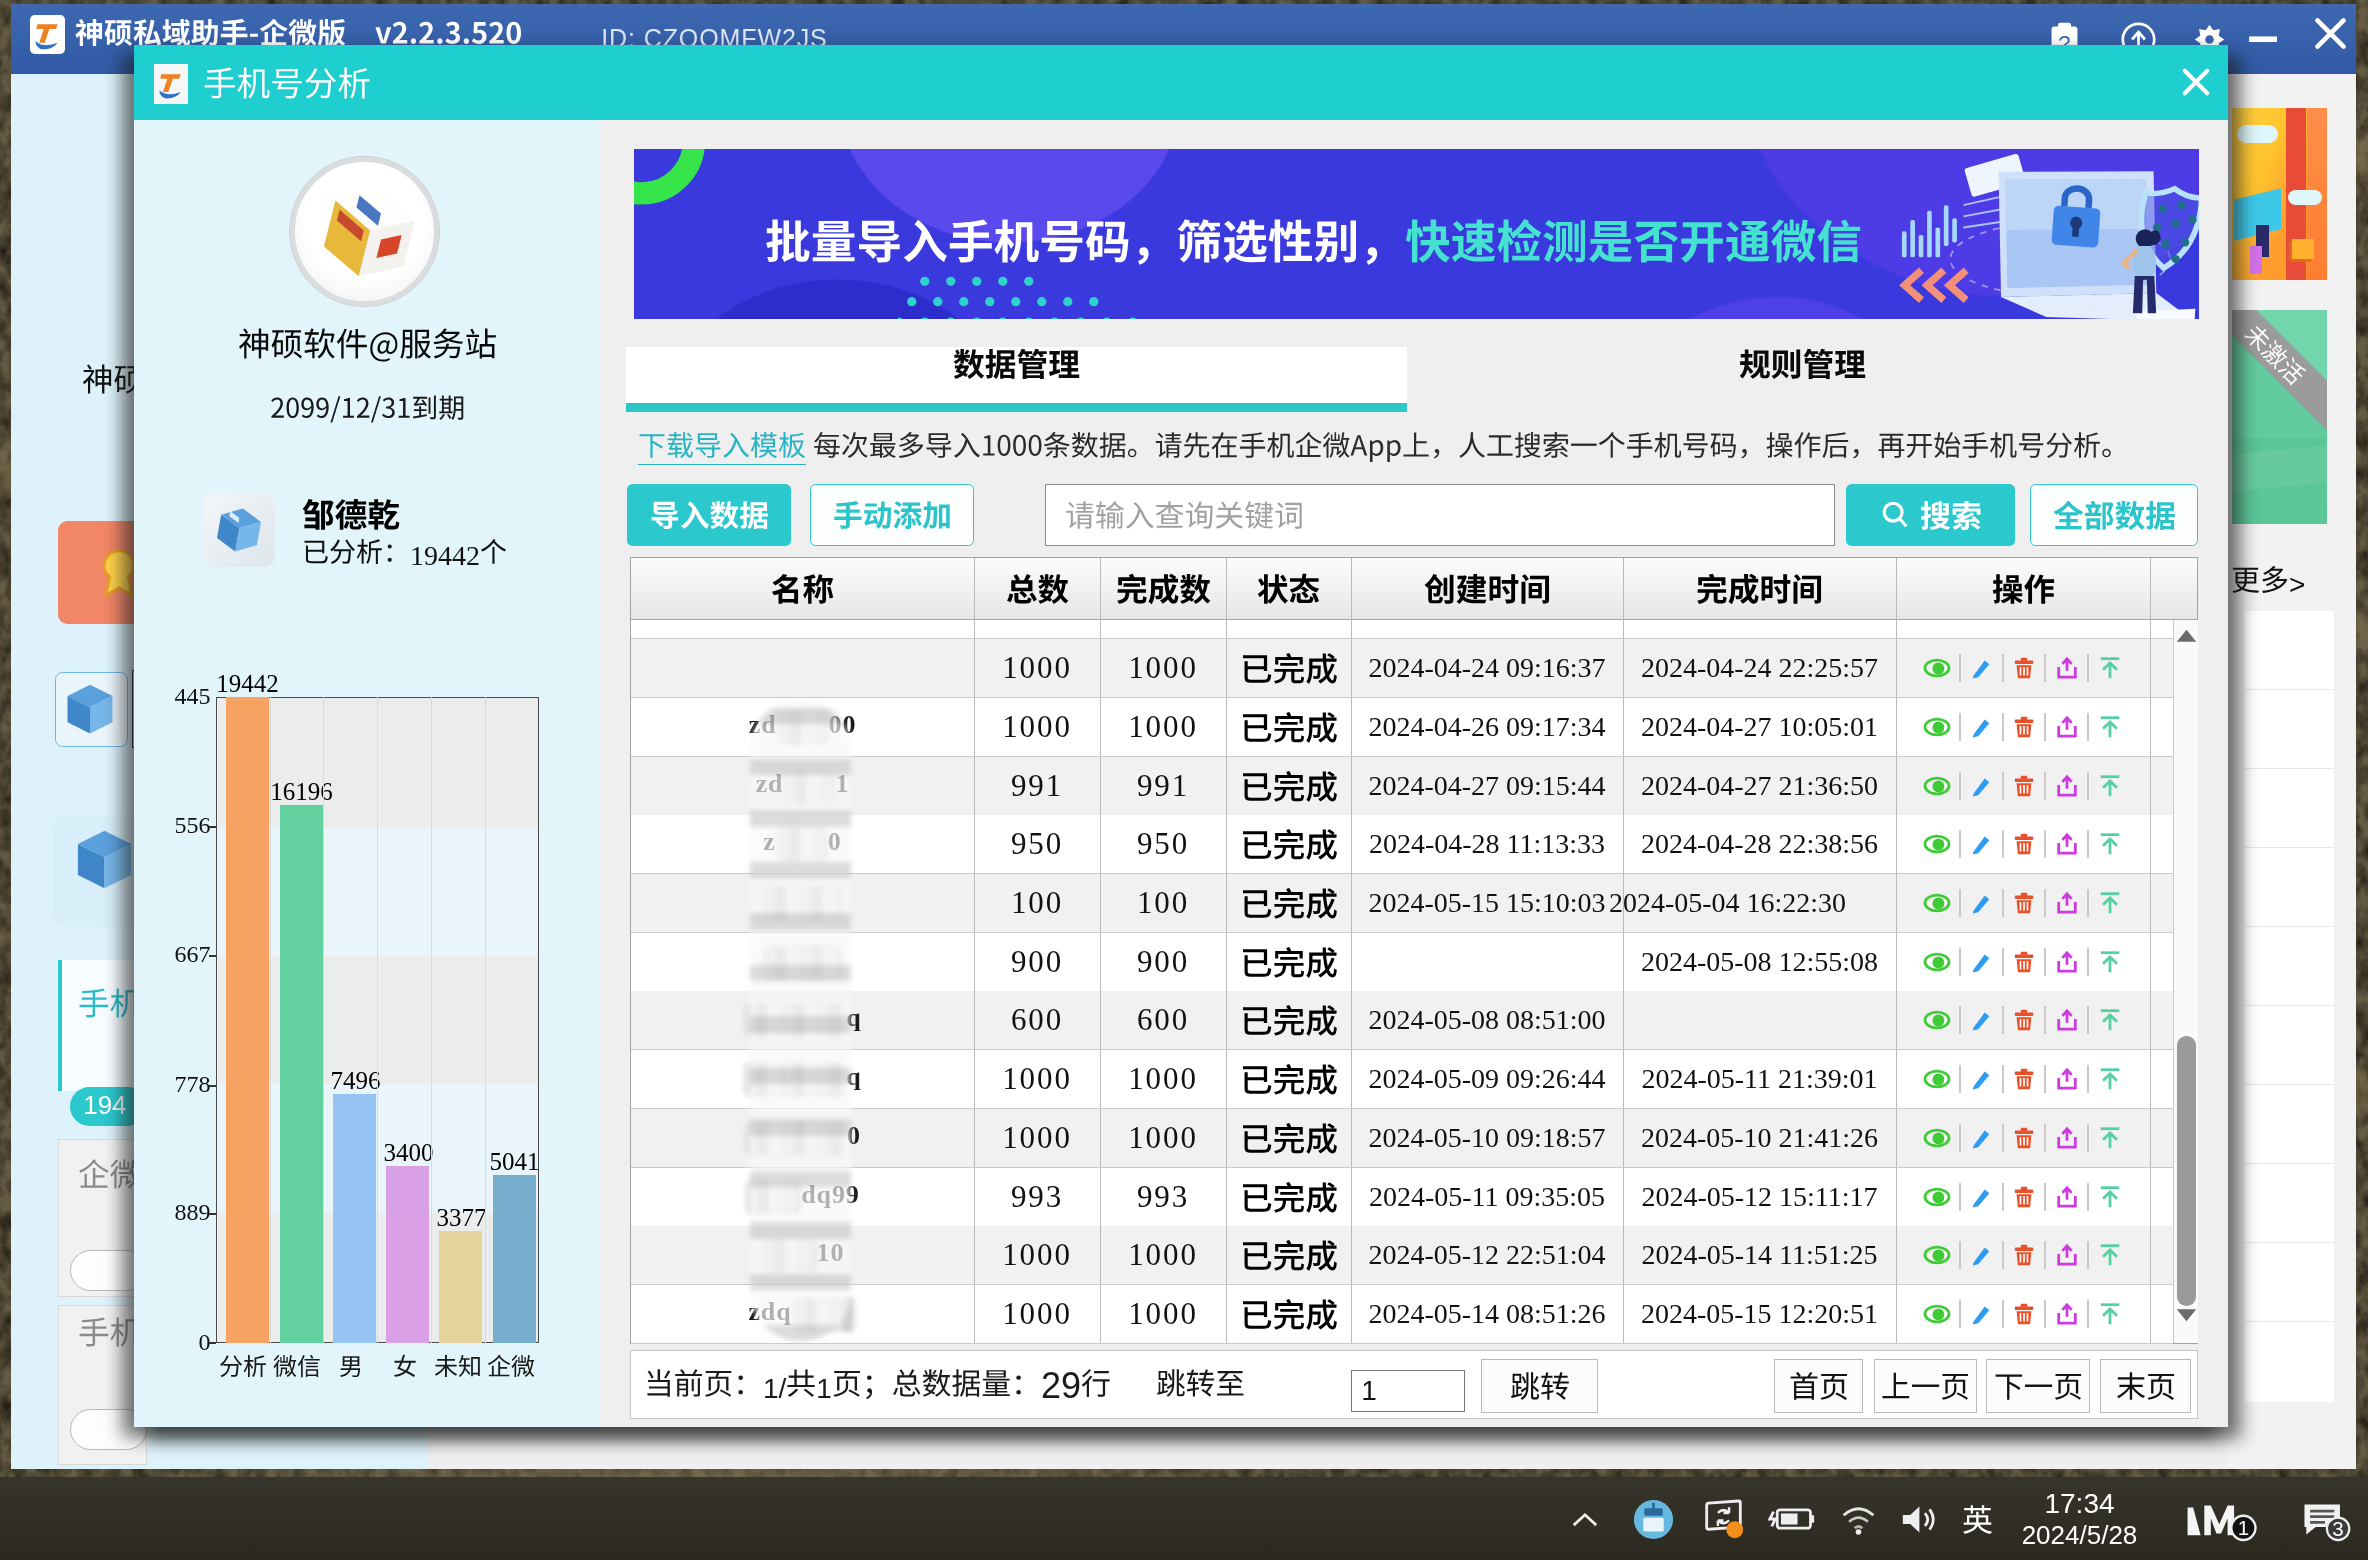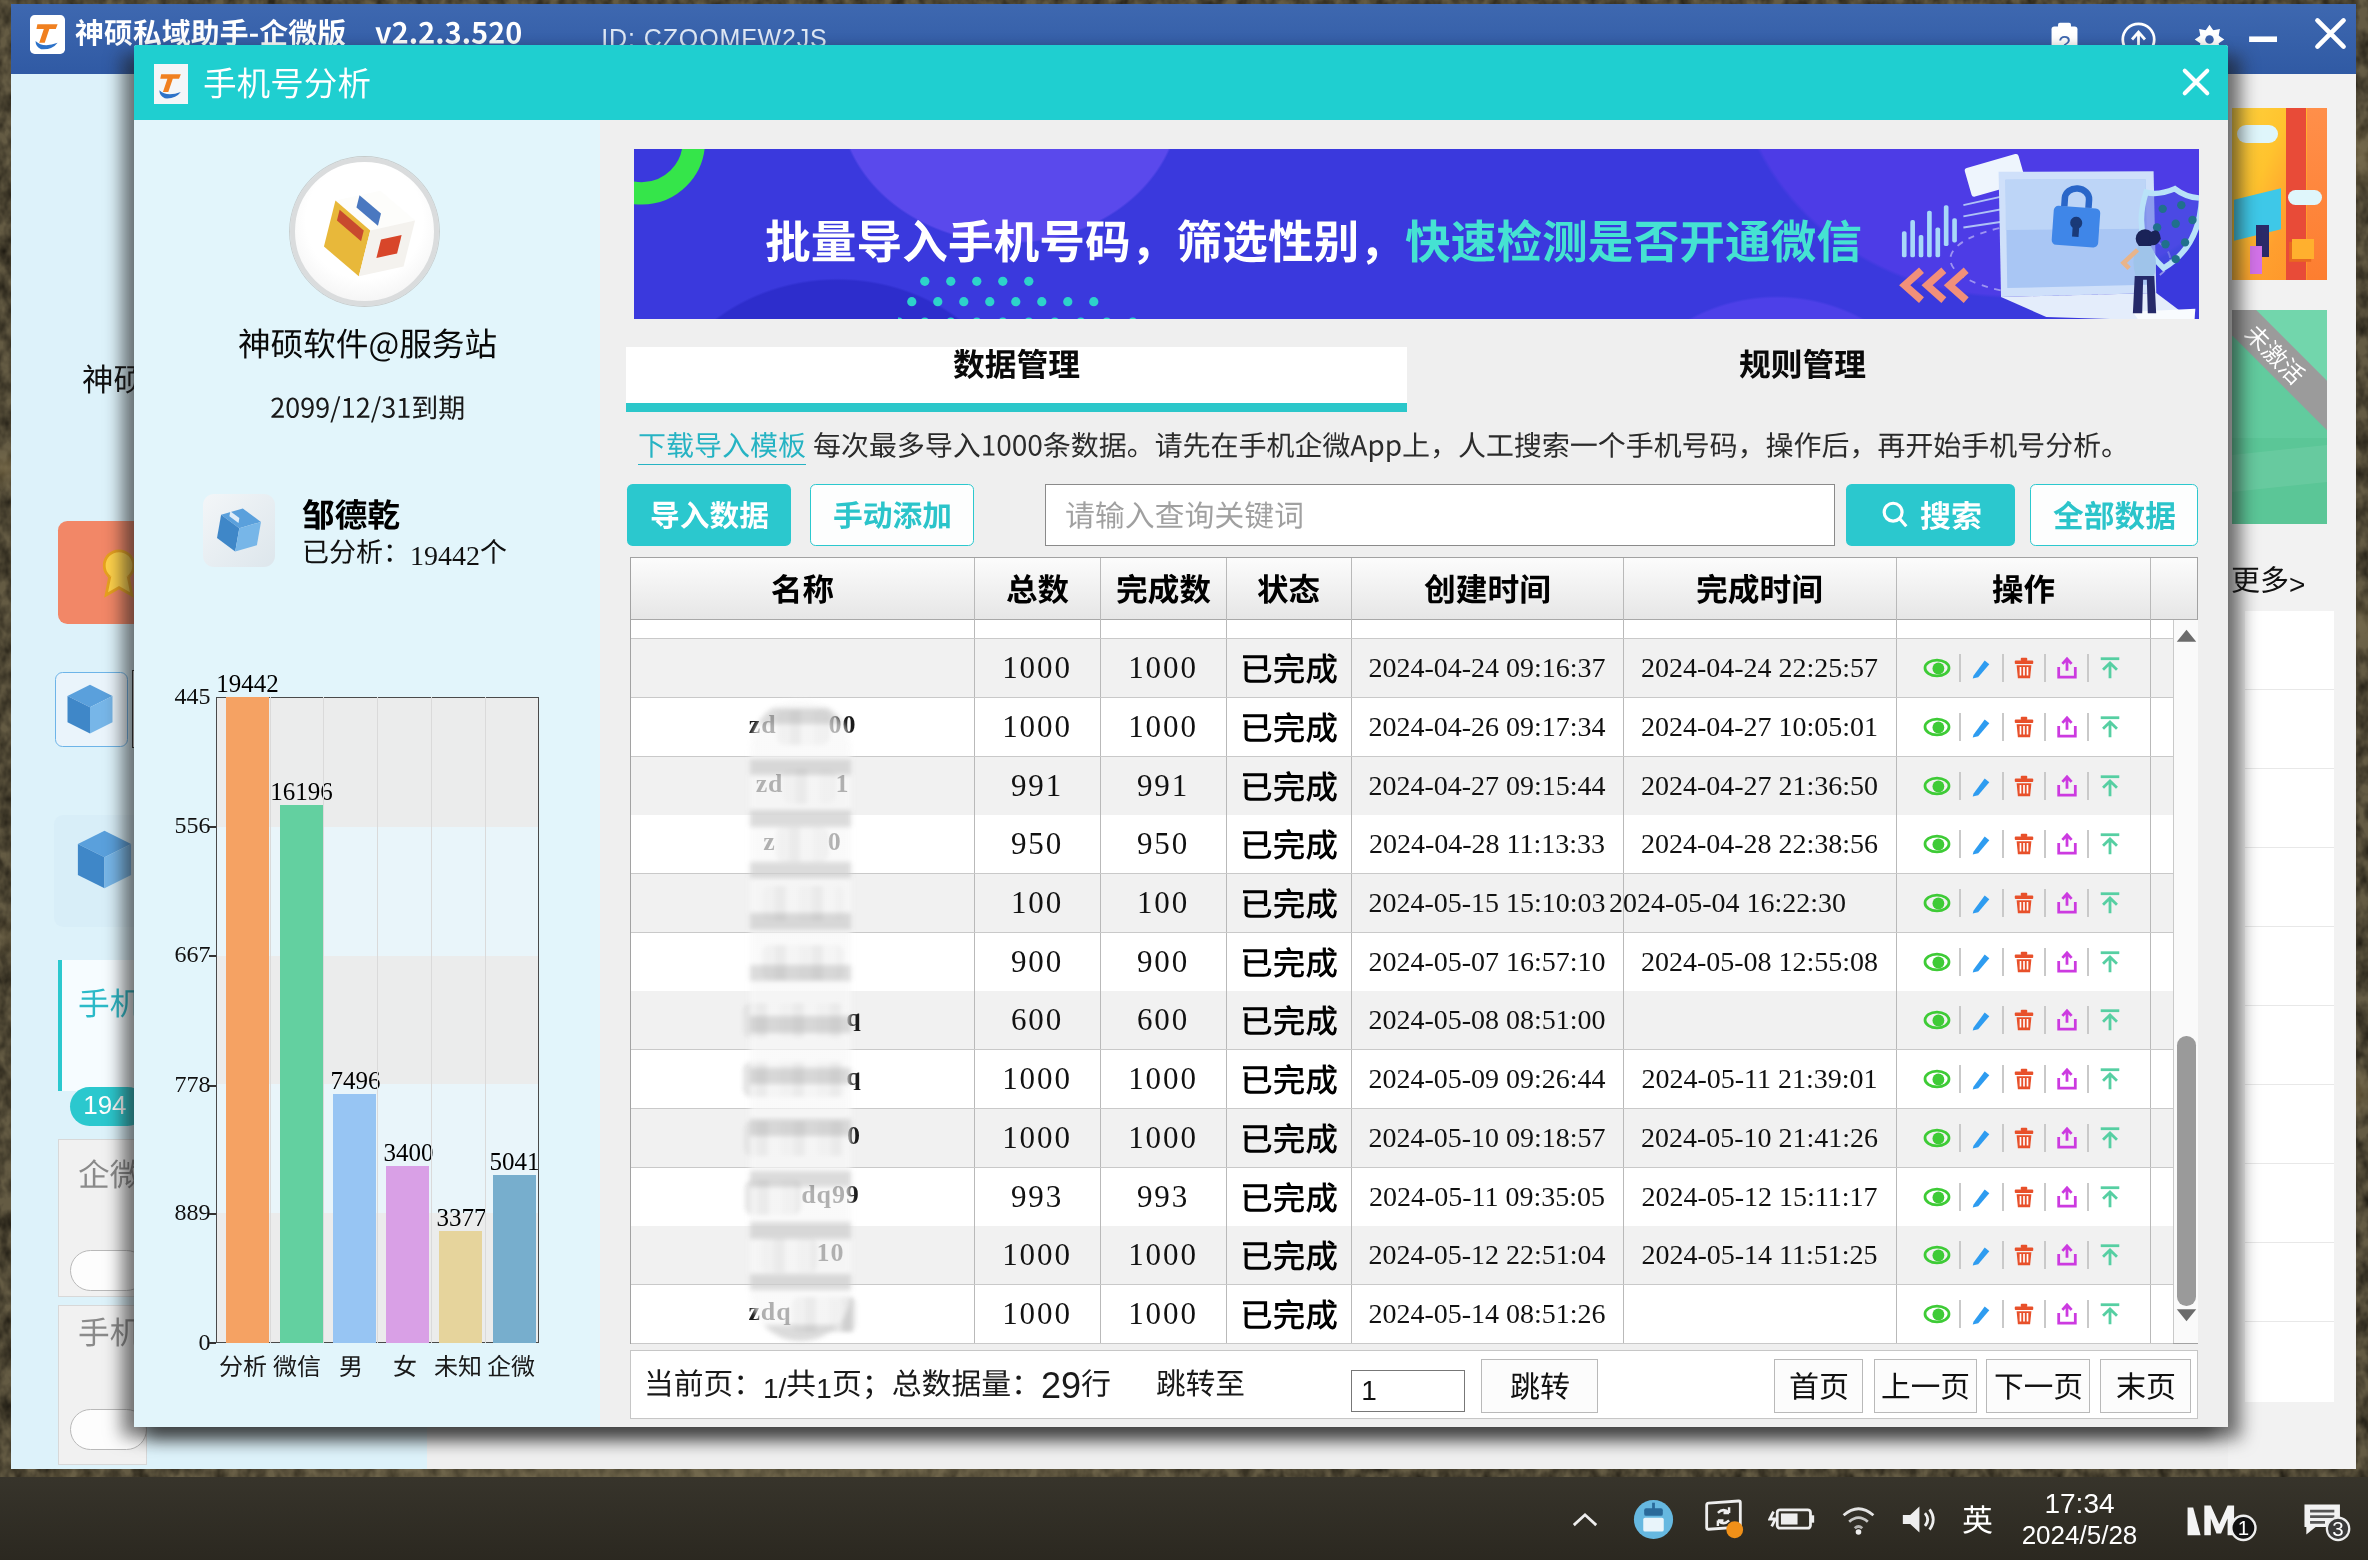--- a/index.html
+++ b/index.html
@@ -1262,21 +1262,20 @@
 <div class="cell num" style="left:469px;width:126px">900</div>
 <div class="cell status" style="left:595px;width:125px">
             <svg class="zh " width="98" height="33" viewBox="0 0 105 35" style="overflow:visible">
               <g fill="currentColor" transform="translate(0,30.8) scale(0.0350,-0.0350)">
                 <use href="#z5df2m" x="0"></use>
                 <use href="#z5b8cm" x="1000"></use>
                 <use href="#z6210m" x="2000"></use>
               </g>
             </svg>
           </div>
-<div class="cell date" style="left:720px;width:272px">2024-05-07 16:57:10</div>
 <div class="cell date" style="left:992px;width:273px">2024-05-08 12:55:08</div>
 <div class="cell" style="left:1265px;width:254px">
             <div class="acts">
               <svg width="28" height="24" viewBox="0 0 30 26">
                 <use href="#ieye"></use>
               </svg>
               <div class="sep"></div>
               <svg width="24" height="24" viewBox="0 0 26 26">
                 <use href="#ipen"></use>
               </svg>
@@ -1551,20 +1550,21 @@
 <div class="cell status" style="left:595px;width:125px">
             <svg class="zh " width="98" height="33" viewBox="0 0 105 35" style="overflow:visible">
               <g fill="currentColor" transform="translate(0,30.8) scale(0.0350,-0.0350)">
                 <use href="#z5df2m" x="0"></use>
                 <use href="#z5b8cm" x="1000"></use>
                 <use href="#z6210m" x="2000"></use>
               </g>
             </svg>
           </div>
 <div class="cell date" style="left:720px;width:272px">2024-05-14 08:51:26</div>
+<div class="cell date" style="left:992px;width:273px">2024-05-15 12:20:51</div>
 <div class="cell" style="left:1265px;width:254px">
             <div class="acts">
               <svg width="28" height="24" viewBox="0 0 30 26">
                 <use href="#ieye"></use>
               </svg>
               <div class="sep"></div>
               <svg width="24" height="24" viewBox="0 0 26 26">
                 <use href="#ipen"></use>
               </svg>
               <div class="sep"></div>

